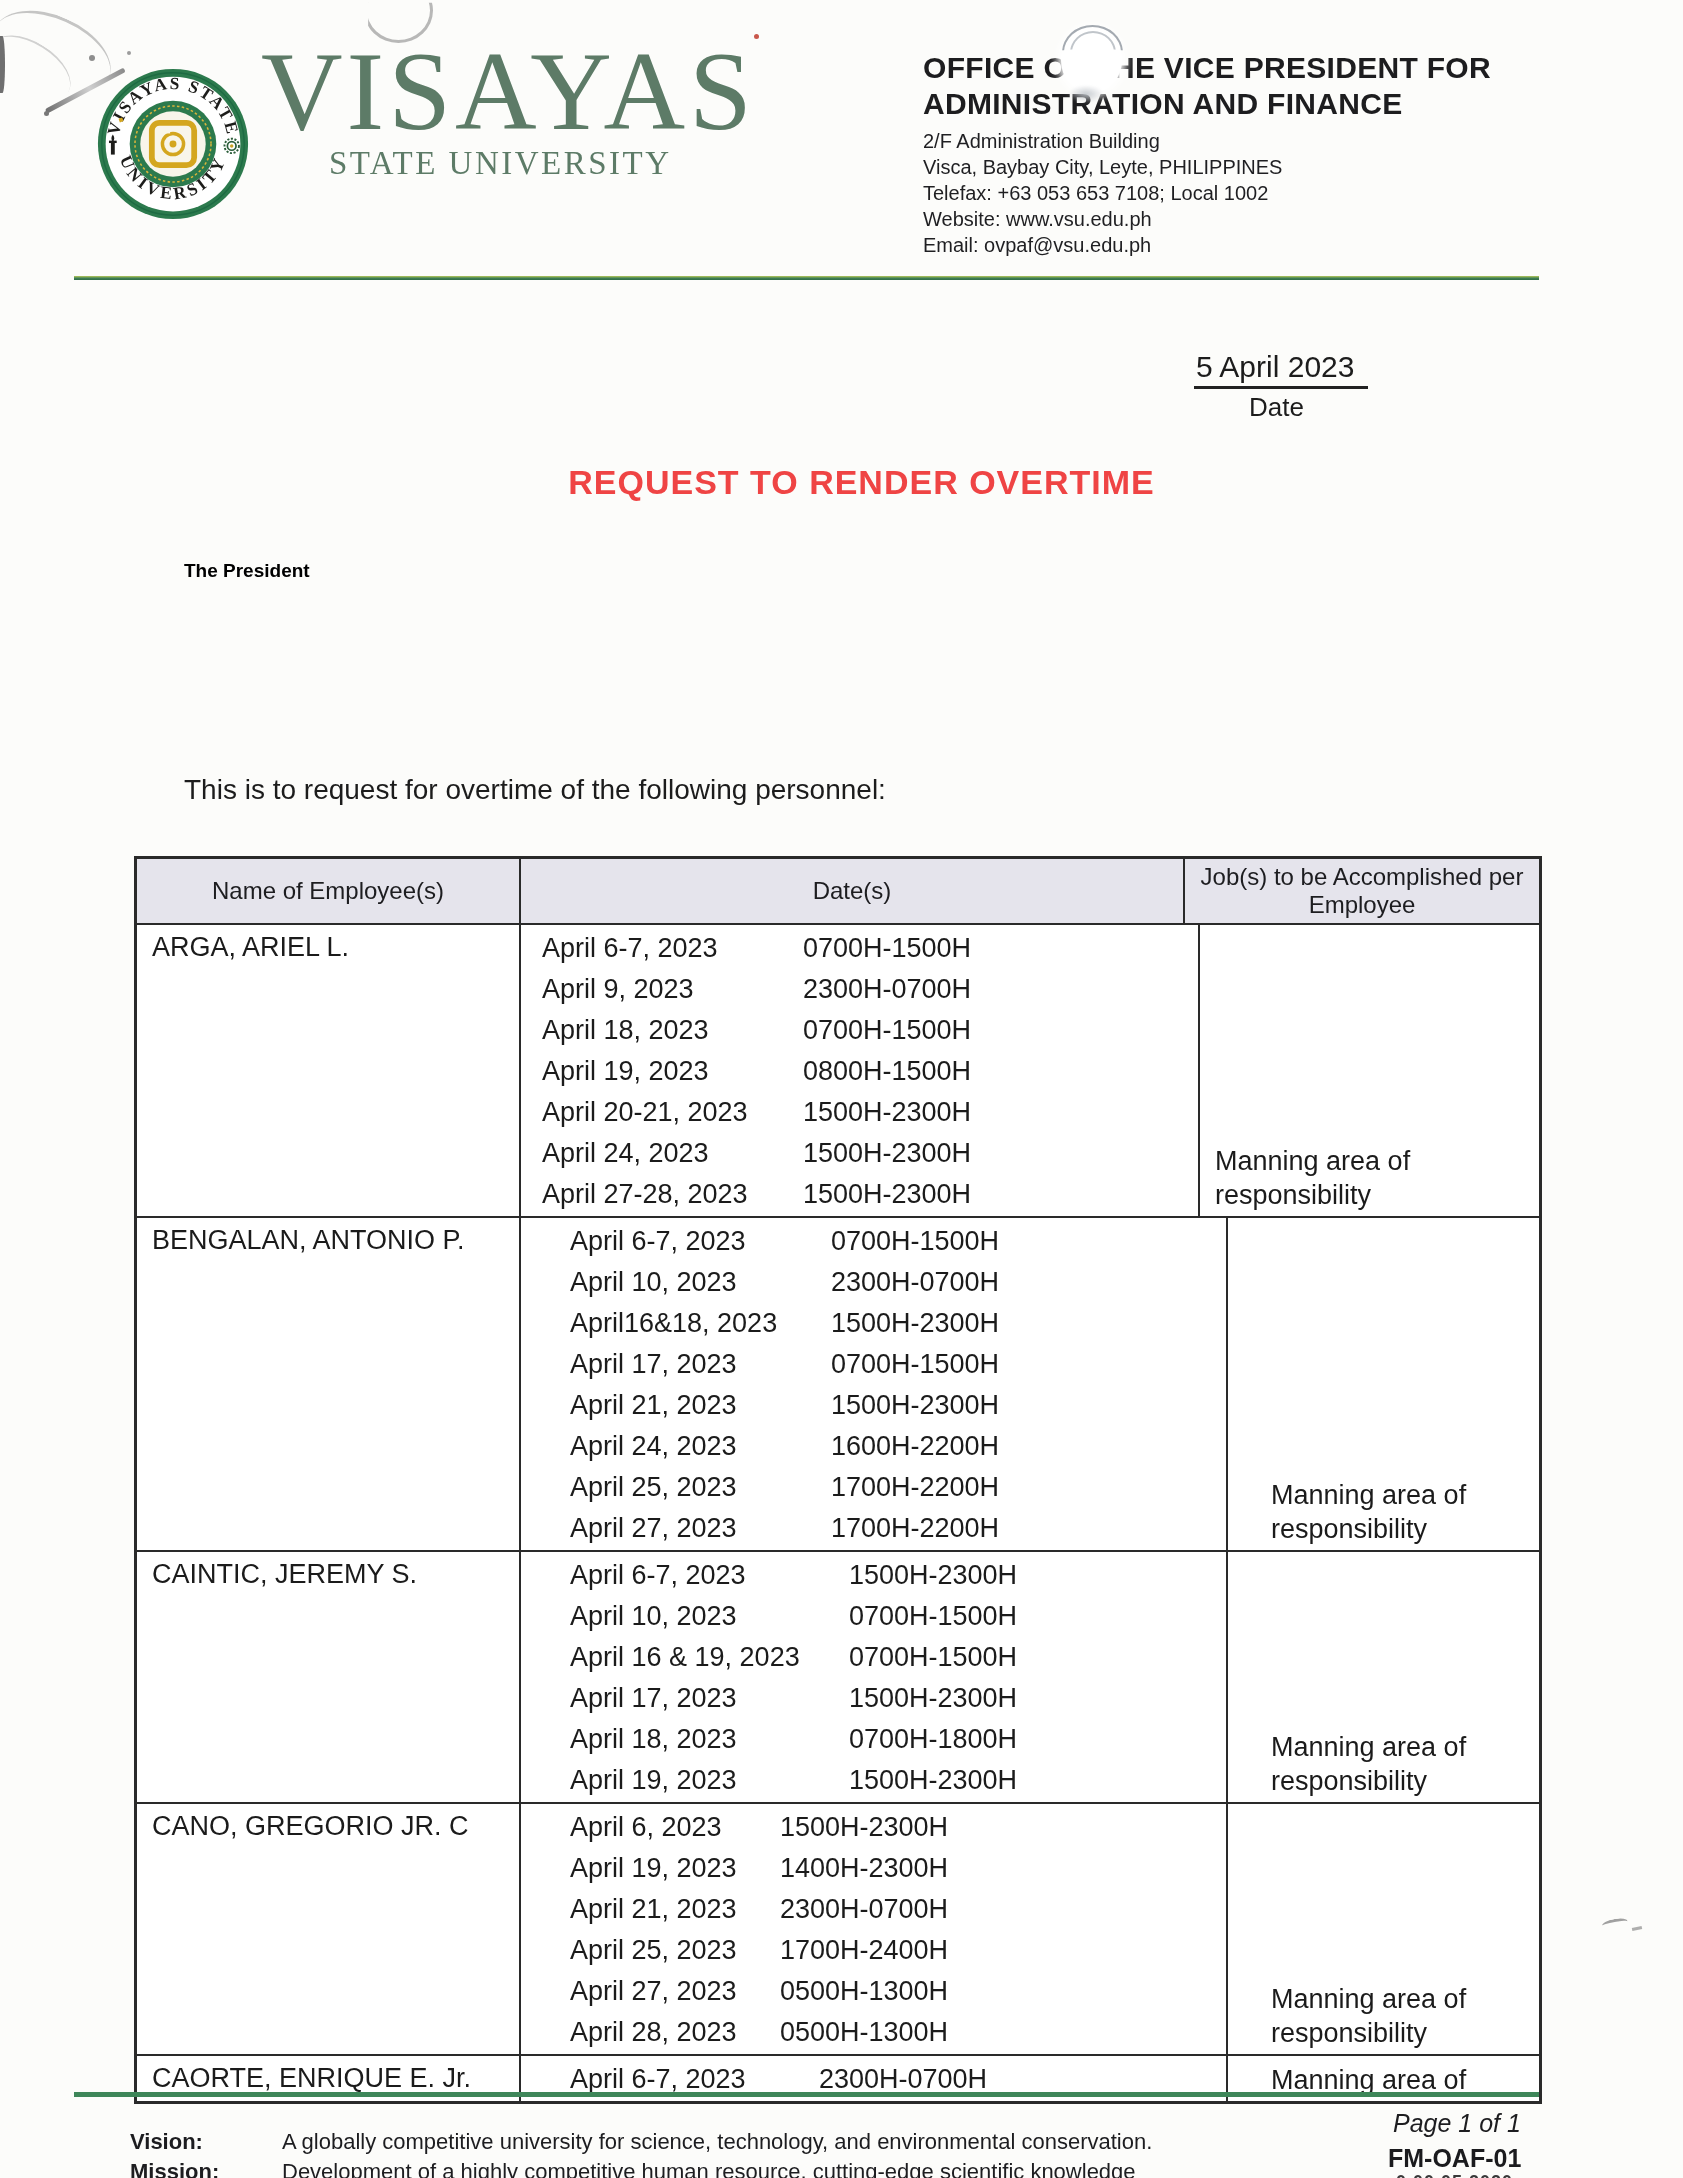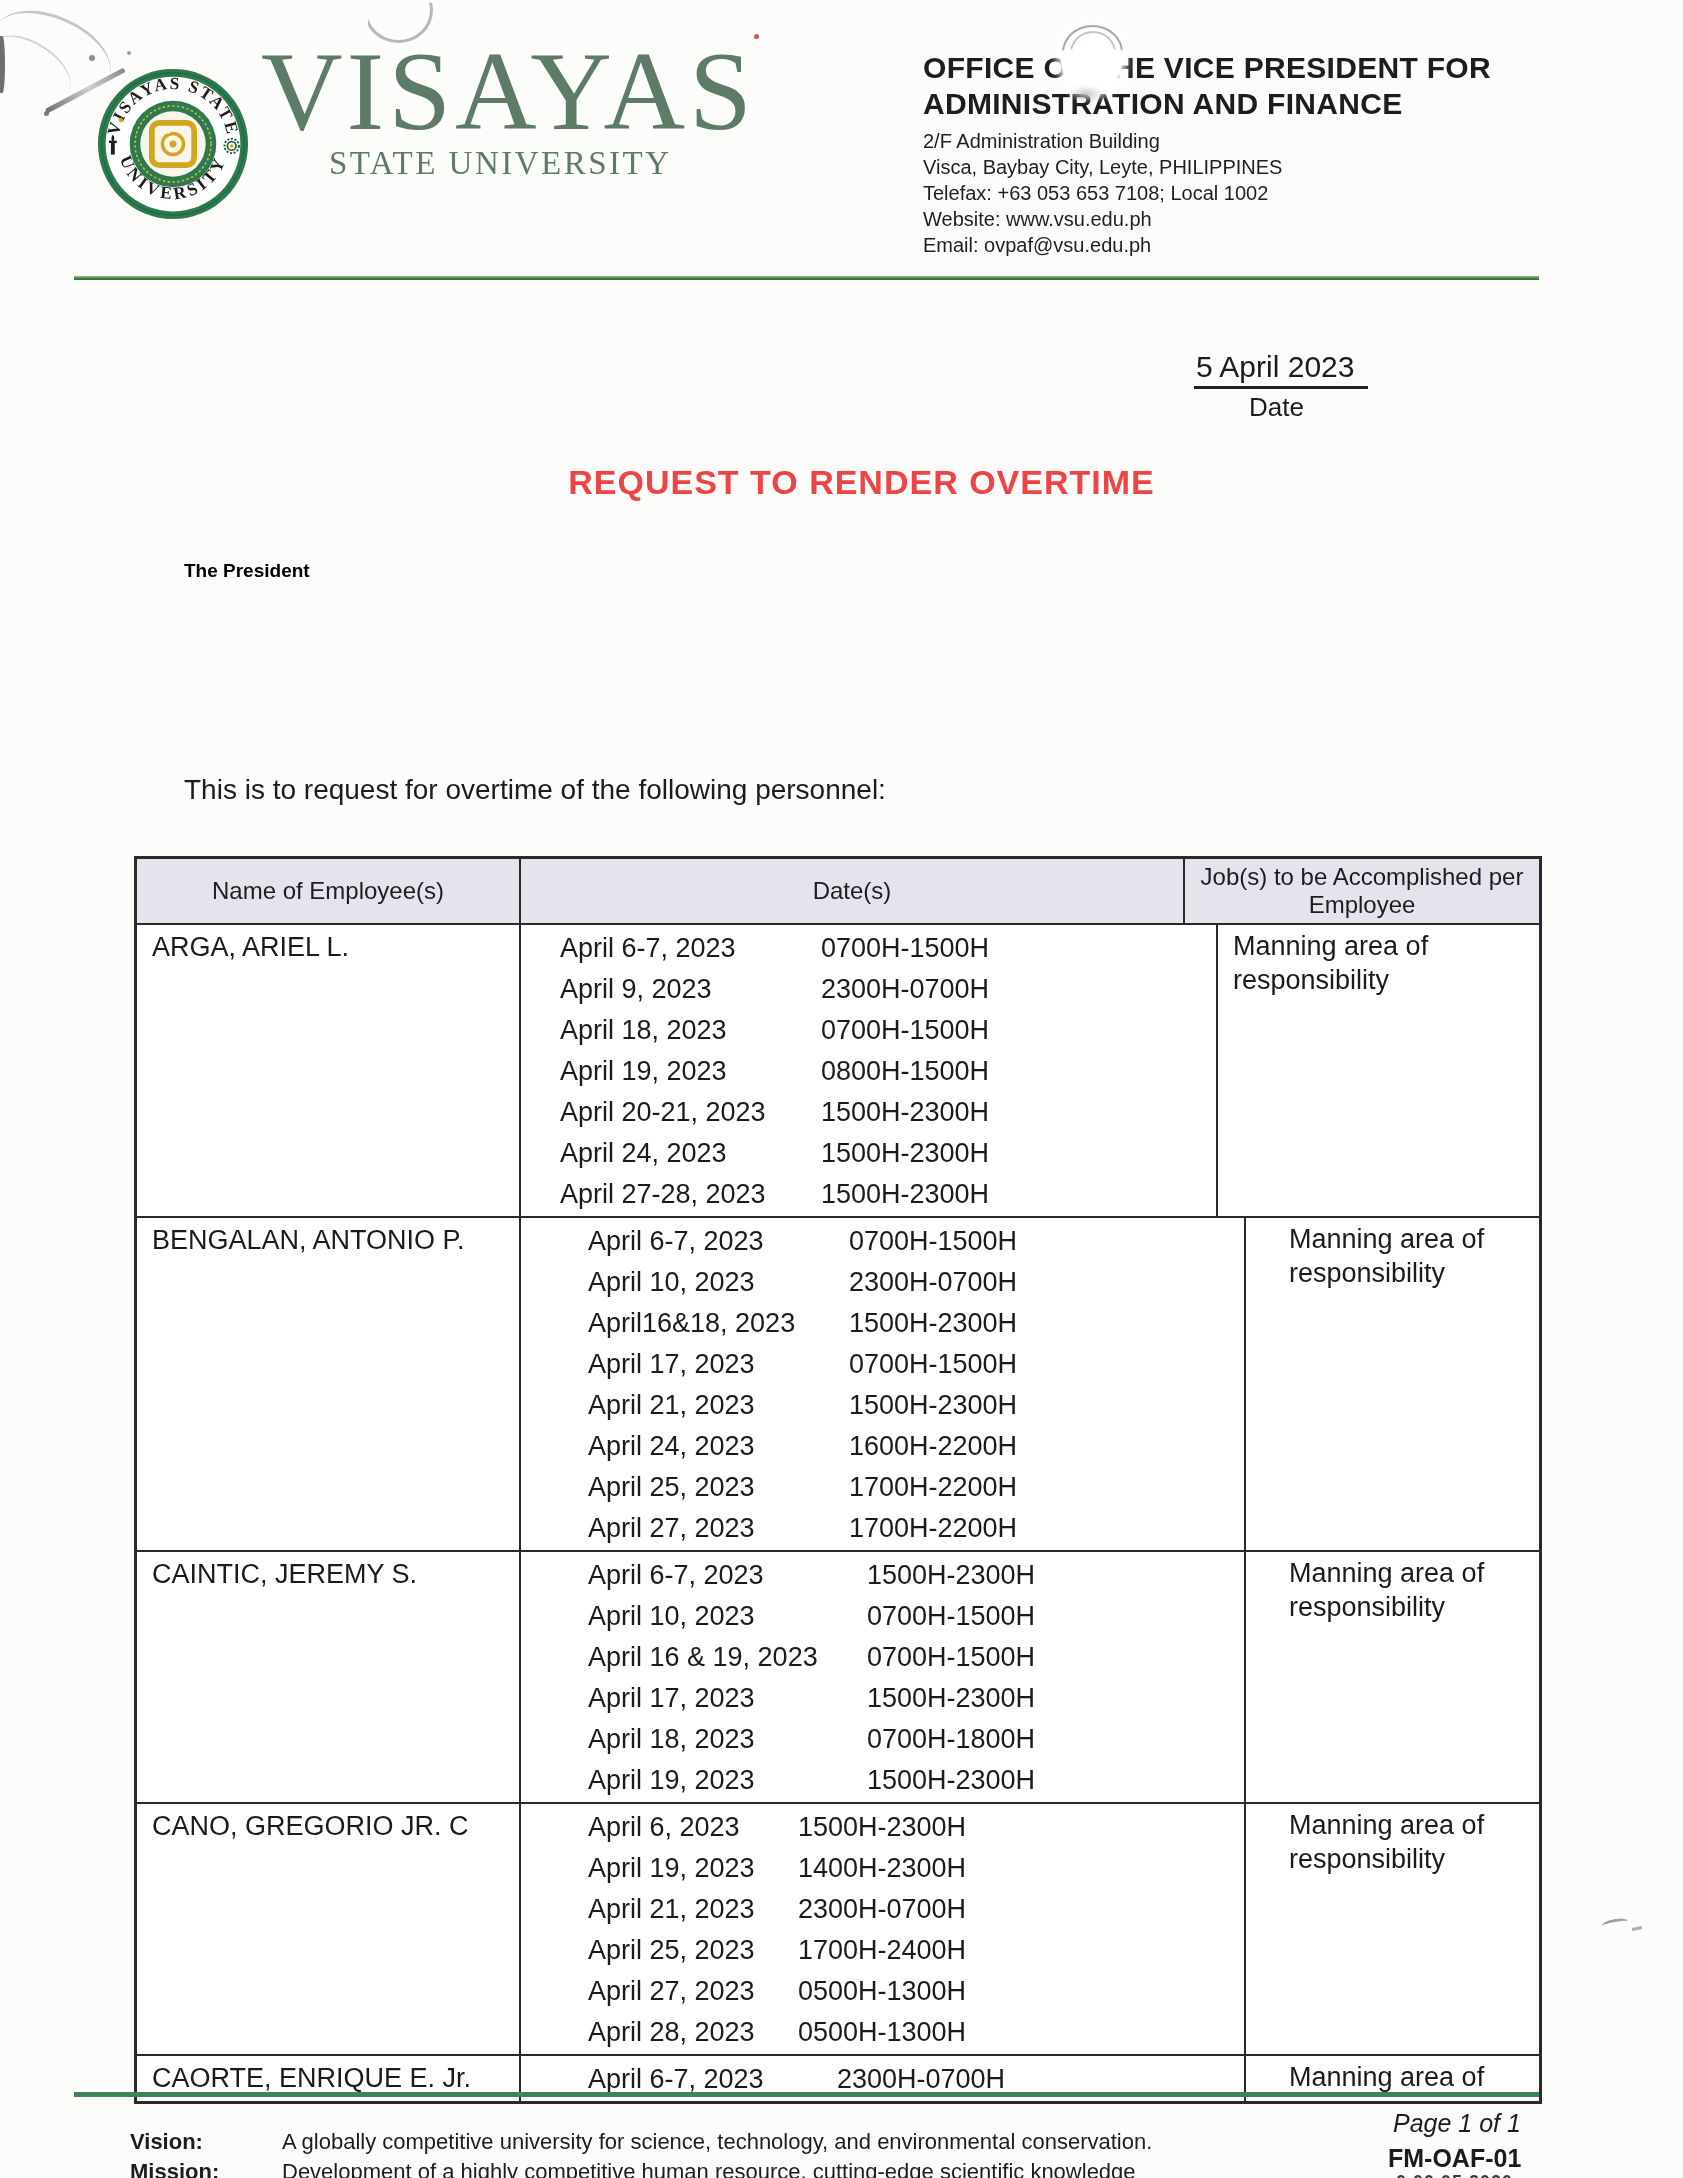--- a/index.html
+++ b/index.html
@@ -66,22 +66,22 @@
   .hdr-cell{display:flex;align-items:center;justify-content:center;text-align:center;
             font-size:24px;color:#1d1d20;padding:4px 8px;box-sizing:border-box;line-height:28px;}
   .hc-name{width:384px;border-right:2px solid #2a2a2a;}
   .hc-dates{width:664px;border-right:2px solid #2a2a2a;}
   .hc-job{flex:1;}
   .emp-row{display:flex;}
   .emp-row + .emp-row{border-top:2px solid #2a2a2a;gap:28px;}
   .name-cell{width:384px;border-right:2px solid #2a2a2a;box-sizing:border-box;
              padding:7px 8px 0 15px;font-size:27px;color:#1b1b1b;}
   .dates-cell{width:679px;border-right:2px solid #2a2a2a;box-sizing:border-box;
-              padding:3px 0 1px 21px;font-size:27px;color:#1b1b1b;margin-left:18px;}
-  .job-cell{flex:1;display:flex;align-items:flex-start;box-sizing:border-box;
+              padding:3px 0 1px 21px;font-size:27px;color:#1b1b1b;}
+  .job-cell{flex:1;display:flex;align-items:flex-end;box-sizing:border-box;
             padding:4px 10px 4px 15px;font-size:27px;line-height:34px;color:#1b1b1b;}
   .sched-line{display:flex;line-height:41px;white-space:nowrap;}
   .sd{display:inline-block;}
   .g0 .sd,.g1 .sd{width:261px;}
   .g2 .sd{width:279px;}
   .g3 .sd{width:210px;}
   .g4 .sd{width:249px;}
 
   
   .rule-bottom{position:absolute;left:74px;top:2092px;width:1465px;height:5px;background:#3e8659;}

